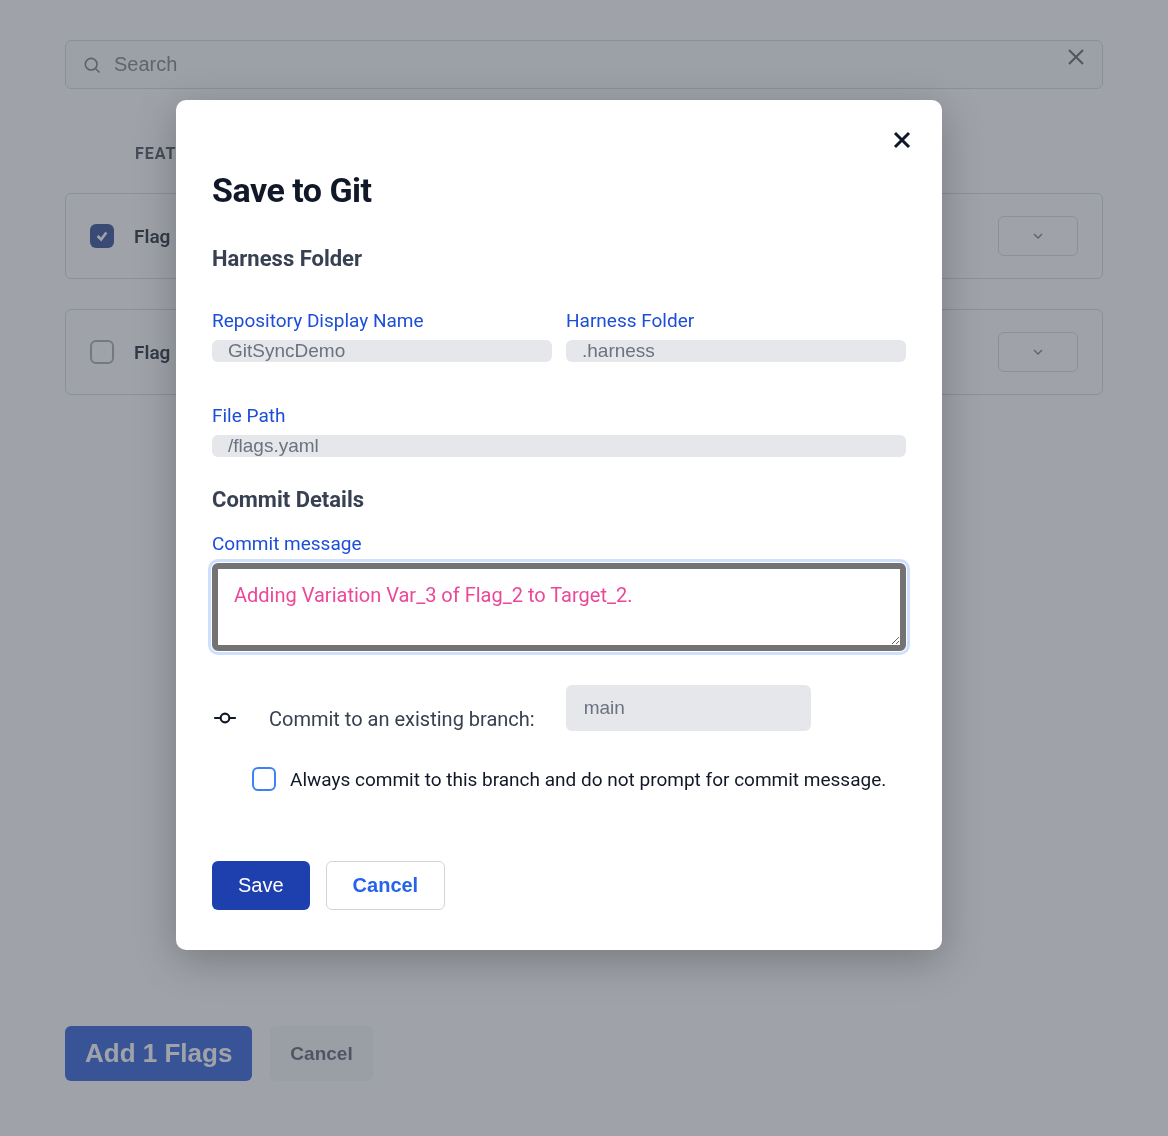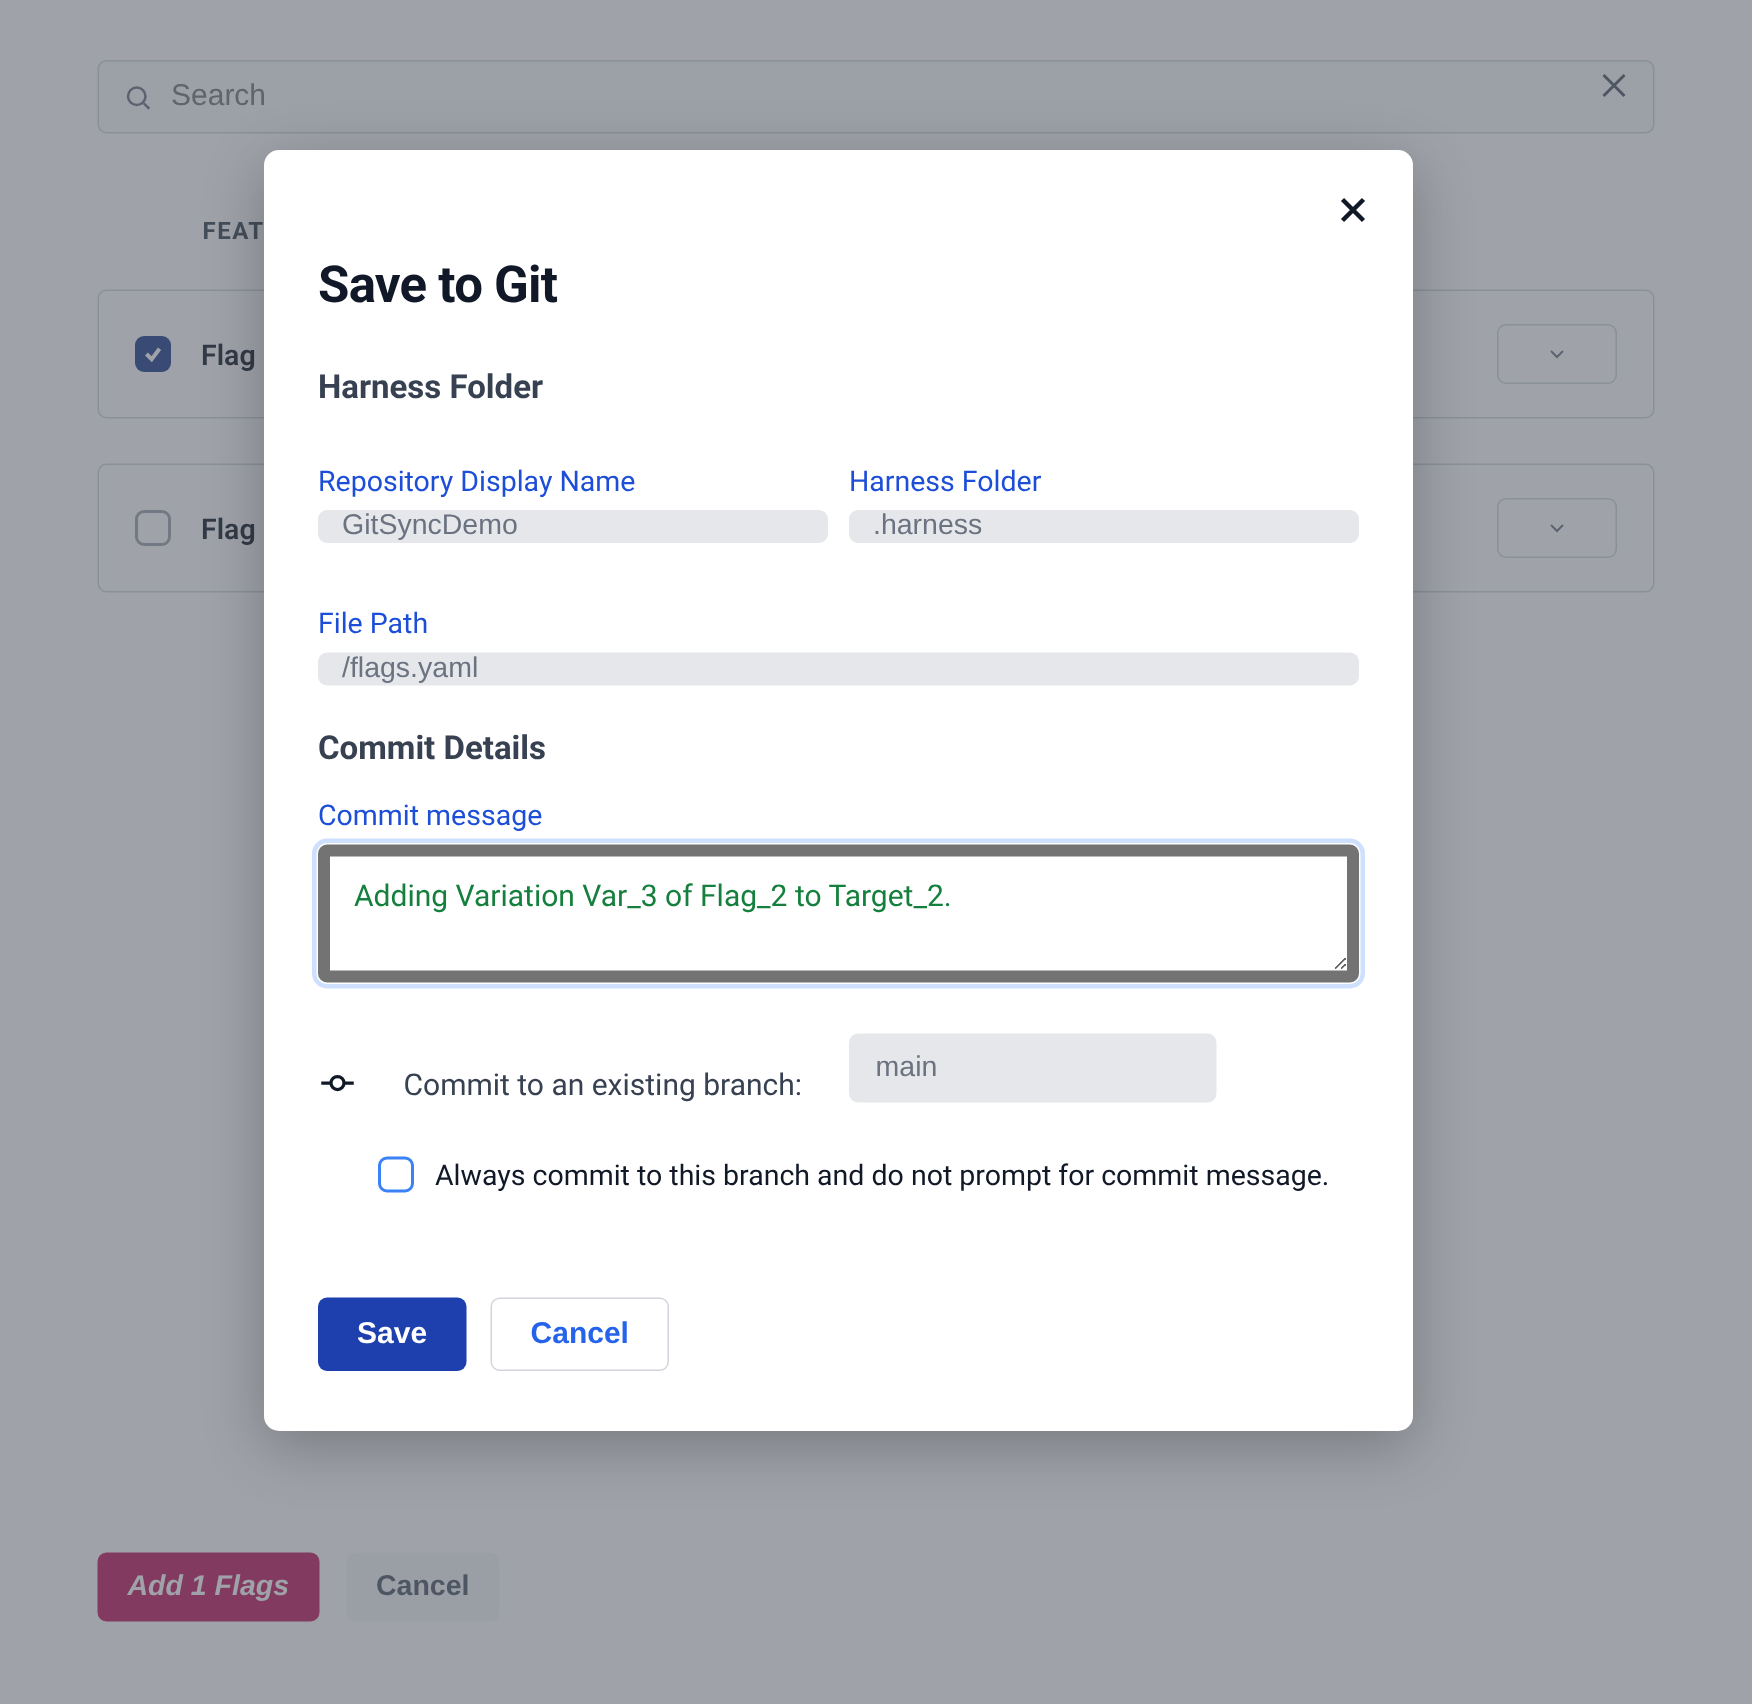--- a/index.html
+++ b/index.html
@@ -81,22 +81,22 @@
     display:flex; align-items:center; justify-content:space-between;
   }
   .pager { font-size:20px; color:#111827; }
   .per-page { font-size:20px; color:#111827; }
   .bg-actions {
     position:absolute;
     bottom:55px; left:65px;
     display:flex; gap:18px;
   }
   .btn-primary-dark {
-    background:#be185d; color:#fff; font-size:19px; font-weight:600;
-    padding:12px 20px; border:none; border-radius:6px;font-style:italic;
+    background:#1d4ed8; color:#fff; font-size:26px; font-weight:600;
+    padding:12px 20px; border:none; border-radius:6px;
   }
   .btn-ghost {
     background:#F3F4F6; color:#4B5563; font-size:19px; font-weight:600;
     padding:12px 20px; border:none; border-radius:6px;
   }
   .bg-close {
     position:absolute; top:45px; right:80px;
   }
   .bg-close svg { width:24px; height:24px; stroke:#4B5563; stroke-width:2; fill:none;}
   
@@ -129,22 +129,22 @@
   .field-label { font-size:19px; color:#1d4ed8;margin-top:20px; }
   .field-input {
     background:#E5E7EB; border:none; border-radius:6px;
     padding:0 16px; font-size:19px; color:#6B7280;
   }
   .field-input.full { width:100%;}
   .commit-section { margin-top:30px;}
   .textarea-wrap { margin-top:8px; }
   textarea.commit-msg {
     width:100%; min-height:86px; resize: both;
-    border:8px solid #737373; border-radius:6px;
-    padding:14px 16px; font-size:20px; color:#15803d;
+    border:6px solid #737373; border-radius:6px;
+    padding:14px 16px; font-size:20px; color:#ec4899;
     font-family:inherit;
     outline: 3px solid rgba(59,130,246,0.25);
     outline-offset: 1px;
   }
   .branch-row {
     display:flex; align-items:flex-end; gap:31px; margin-top:30px;
   }
   .branch-icon { width:26px; height:26px; }
   .branch-icon svg { width:26px; height:26px; stroke:#111827; stroke-width:2; fill:none;}
   .branch-label { font-size:20px; color:#374151;}
@@ -156,21 +156,21 @@
     display:flex; align-items:center; gap:14px; margin-top:36px; margin-left:40px;
   }
   .checkbox-empty {
     width:24px; height:24px; border:2px solid #3B82F6; border-radius:6px;
   }
   .always-label { font-size:19px; color:#111827;}
   .modal-actions {
     display:flex; gap:16px; margin-top:70px;
   }
   .btn-save {
-    background:#1E40AF; color:#fff; font-size:20px; font-weight:700;
+    background:#1E40AF; color:#fff; font-size:20px; font-weight:400;
     padding:12px 26px; border:none; border-radius:6px; cursor:pointer;
   }
   .btn-cancel {
     background:#fff; color:#2563EB; font-size:20px; font-weight:600;
     padding:12px 26px; border:1px solid #D1D5DB; border-radius:6px; cursor:pointer;
   }
 </style>
 </head>
 <body>
 

